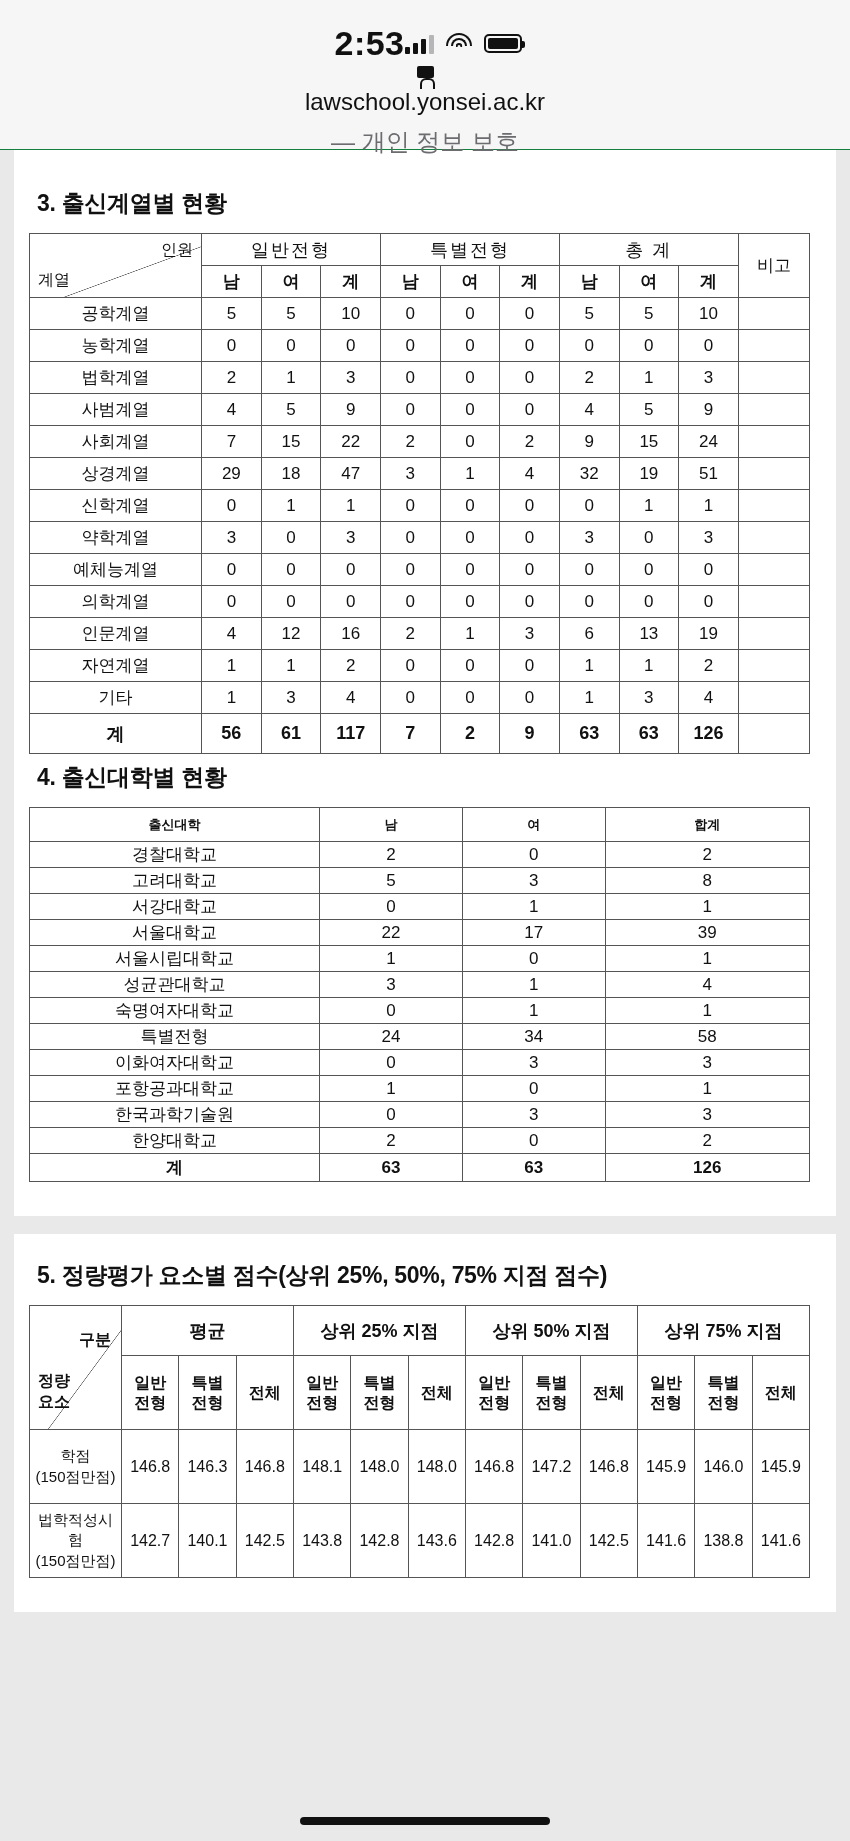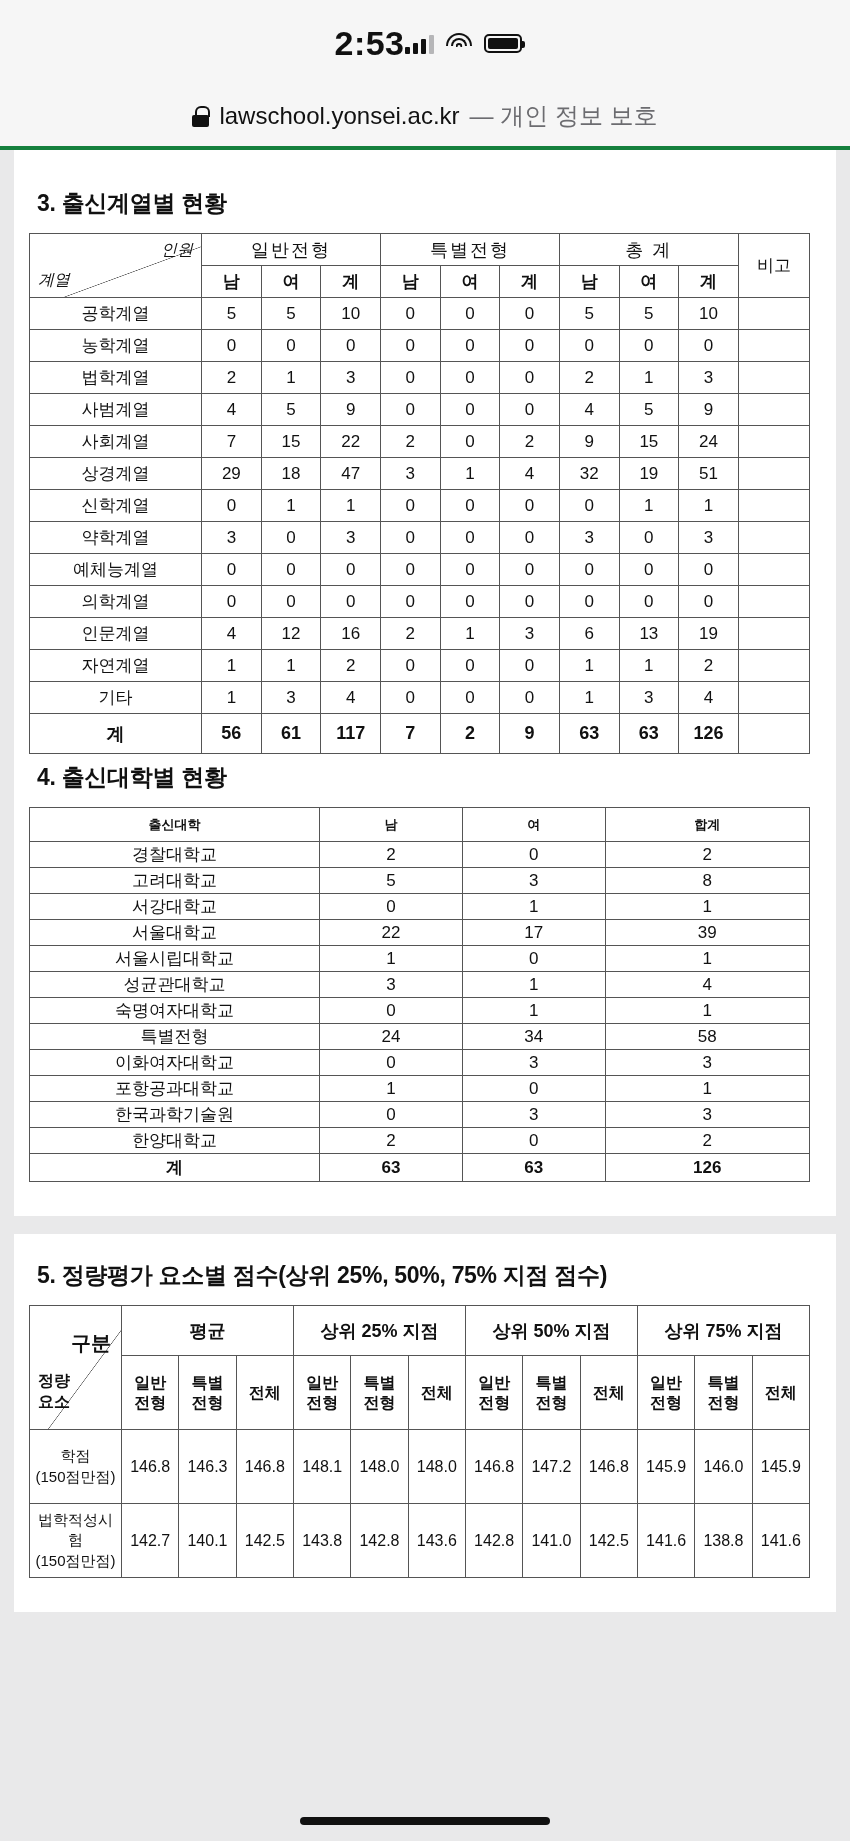--- a/index.html
+++ b/index.html
@@ -49,21 +49,22 @@
 
   
   .urlbar {
     height: 64px;
     background: #f6f6f6;
     display: flex;
     align-items: center;
     justify-content: center;
     gap: 10px;
     font-size: 24px;
-    border-bottom: 4px solid #15803d;
+    border-bottom: 1px solid #15803d;
+    flex-direction: column;
   }
   .lock { width:17px; height:21px; position:relative; display:inline-block; }
   .lock::before{ content:""; position:absolute; left:3px; top:0; width:11px; height:9px; border:2.5px solid #111; border-bottom:none; border-radius:6px 6px 0 0;}
   .lock::after{ content:""; position:absolute; left:0; bottom:0; width:17px; height:12px; background:#111; border-radius:2px;}
   .url-host { color:#111; }
   .url-sub { color:#6c6c70; }
 
   
   .page {
     padding: 0;
@@ -93,21 +94,20 @@
   .t3 .grp { font-size: 18px; font-weight:400; letter-spacing:2px; }
   .t3 .sub { font-size: 17px; font-weight:700; }
   .t3 .rowlabel { width: 150px; font-size:17px; }
   .t3 .numcell { width: 52px; }
   .t3 .bigo { width: 62px; }
   .t3 tr.total td { font-weight:700; height: 40px; font-size:18px; }
   .corner {
     position: relative;
     width: 150px; height: 70px;
     padding:0;
-    font-style:italic;
   }
   .corner .tl, .corner .bl { position:absolute; font-size:16px; }
   .corner .tl { right:8px; top:6px; }
   .corner .bl { left:8px; bottom:6px; }
   .corner .slash {
     position:absolute; left:0; top:0; width:100%; height:100%;
     overflow:hidden;
   }
   .corner .slash::after{
     content:""; position:absolute; left:-10%; top:-10%;
@@ -125,21 +125,21 @@
   
   .t5 { width: 100%; font-size: 16px; margin-top: 6px; }
   .t5 td, .t5 th { padding: 0 1px; }
   .t5 .grp { height: 50px; font-weight:700; font-size:18px; }
   .t5 .sub { height: 74px; font-weight:700; font-size:16px; line-height:1.2; }
   .t5 .rowlabel { width: 92px; height: 74px; font-size:15px; line-height:1.35; text-align:center; }
   .t5 td.val { height: 74px; }
   .corner5 {
     position:relative; width:92px; height:124px; padding:0;
   }
-  .corner5 .tl{ position:absolute; right:10px; top:24px; font-size:20px; font-weight:700;}
+  .corner5 .tl{ position:absolute; right:10px; top:24px; font-size:16px; font-weight:700;}
   .corner5 .bl{ position:absolute; left:8px; bottom:16px; font-size:16px; font-weight:700; line-height:1.3; text-align:left;}
   .corner5 .slash{ position:absolute; left:0; top:0; width:100%; height:100%; overflow:hidden;}
   .corner5 .slash::after{
     content:""; position:absolute; left:-10%; top:-10%;
     width:140%; height:140%;
     background: linear-gradient(to bottom right, transparent calc(50% - 0.6px), #555 50%, transparent calc(50% + 0.6px));
   }
 
   
   .homebar-wrap {

